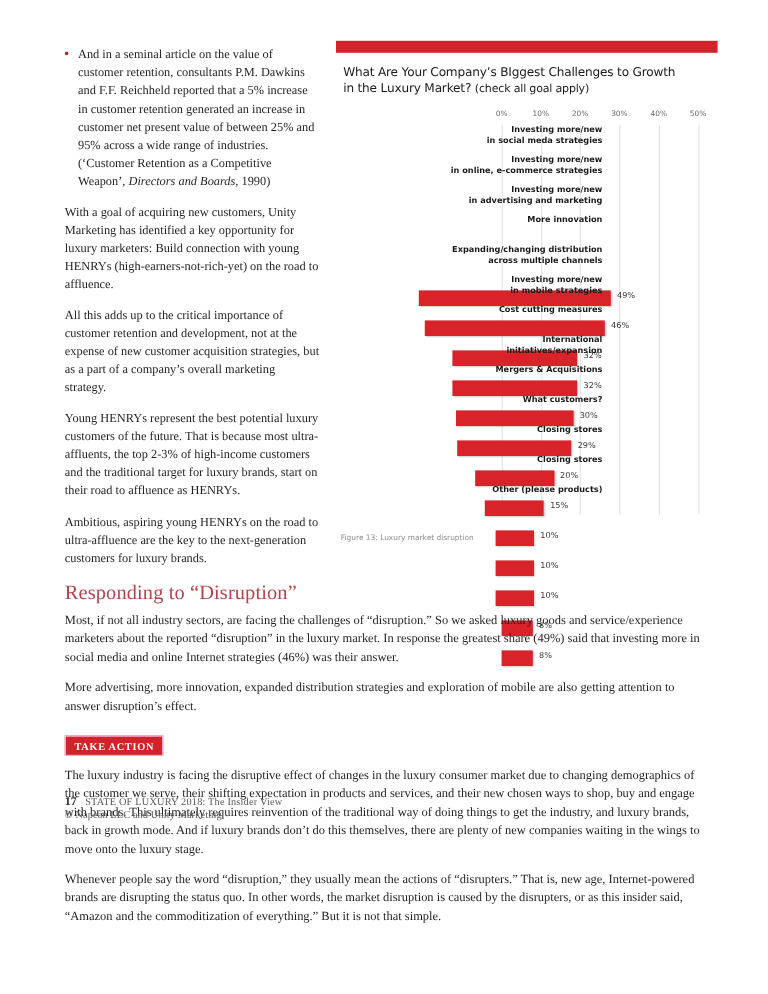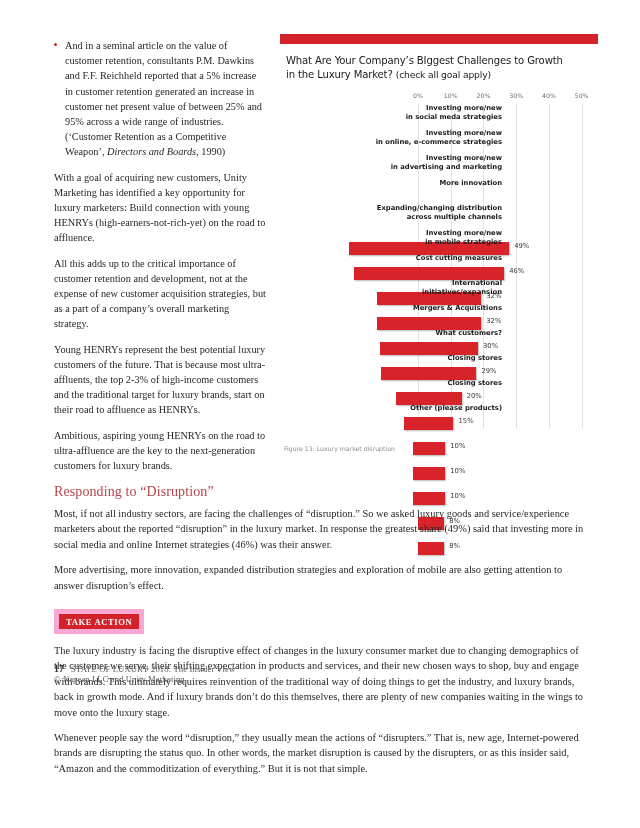--- a/index.html
+++ b/index.html
@@ -161,21 +161,21 @@
   }
 
   
   .lower {
     position: absolute;
     left: 54px; top: 484px;
     width: 532px;
   }
   .section-heading {
     font-family: "Liberation Serif", serif;
-    font-size: 14px;
+    font-size: 17px;
     color: #b4434d;
     margin: 0 0 6px 0;
     font-weight: normal;
     letter-spacing: 0.1px;
   }
   .wide-para {
     font-size: 10.4px;
     line-height: 15.4px;
     margin: 0 0 10px 0;
     text-align: left;
@@ -183,21 +183,21 @@
   .take-action {
     display: inline-block;
     background: #d2232a;
     color: #ffffff;
     font-family: "Liberation Serif", serif;
     font-weight: bold;
     font-size: 8.6px;
     letter-spacing: 0.6px;
     padding: 2.5px 7px 2.5px 7px;
     margin: 6px 0 9px 0;
-    border: 5px solid #f9a8d4;
+    border: 1px solid #f9a8d4;
   }
 
   
   .footer {
     position: absolute;
     left: 54px; bottom: 18px;
     width: 532px;
     display: flex;
     justify-content: flex-start;
     align-items: baseline;

